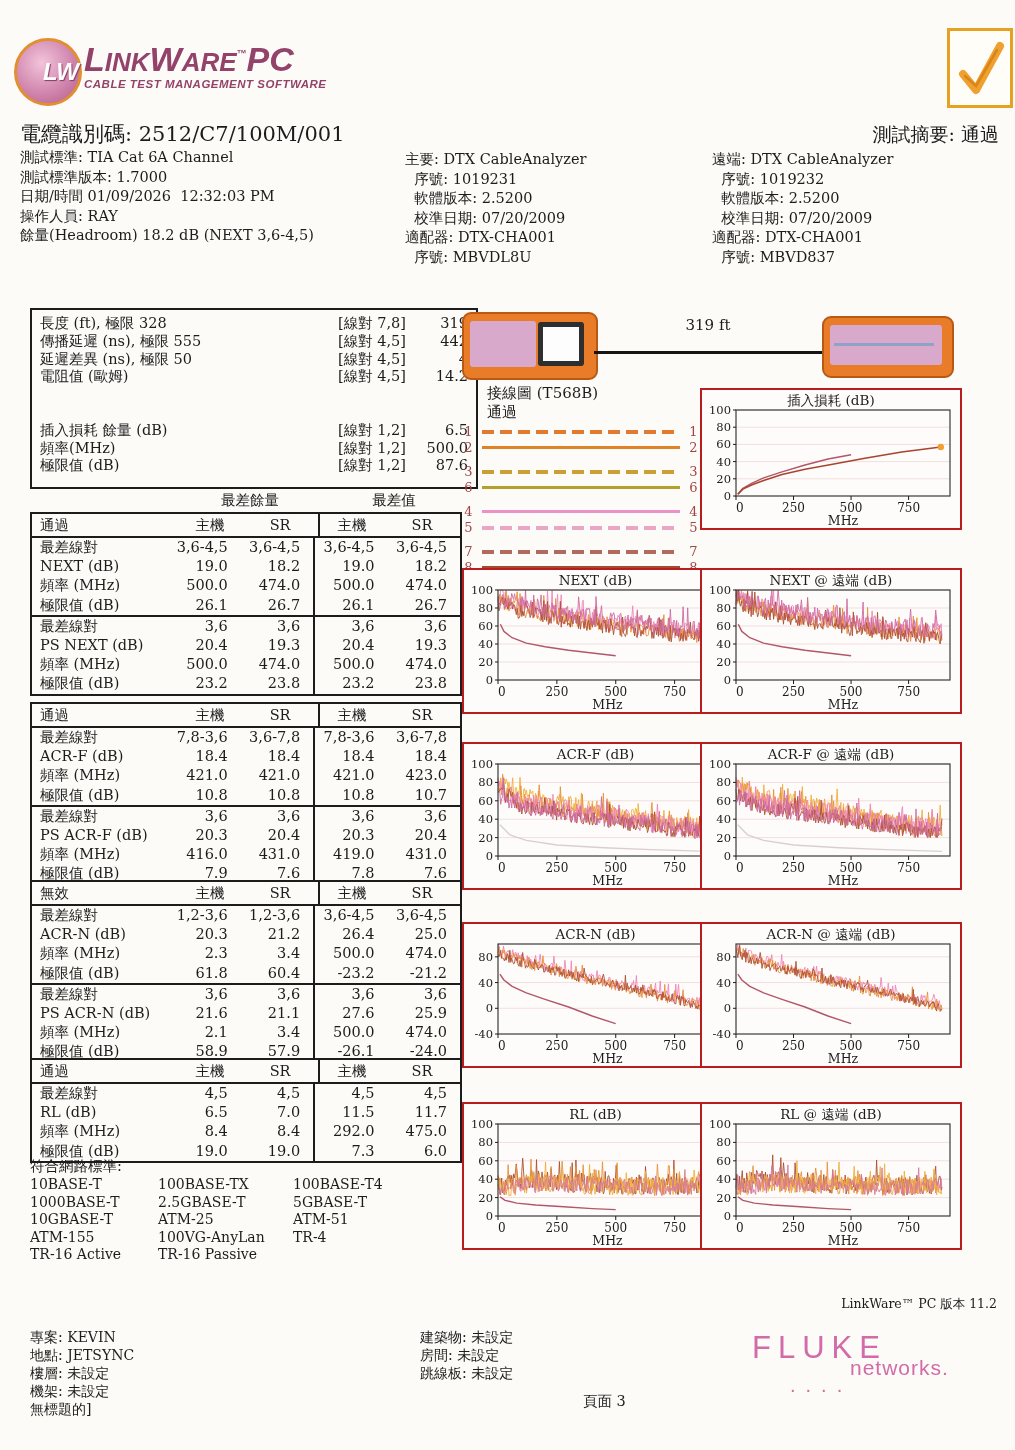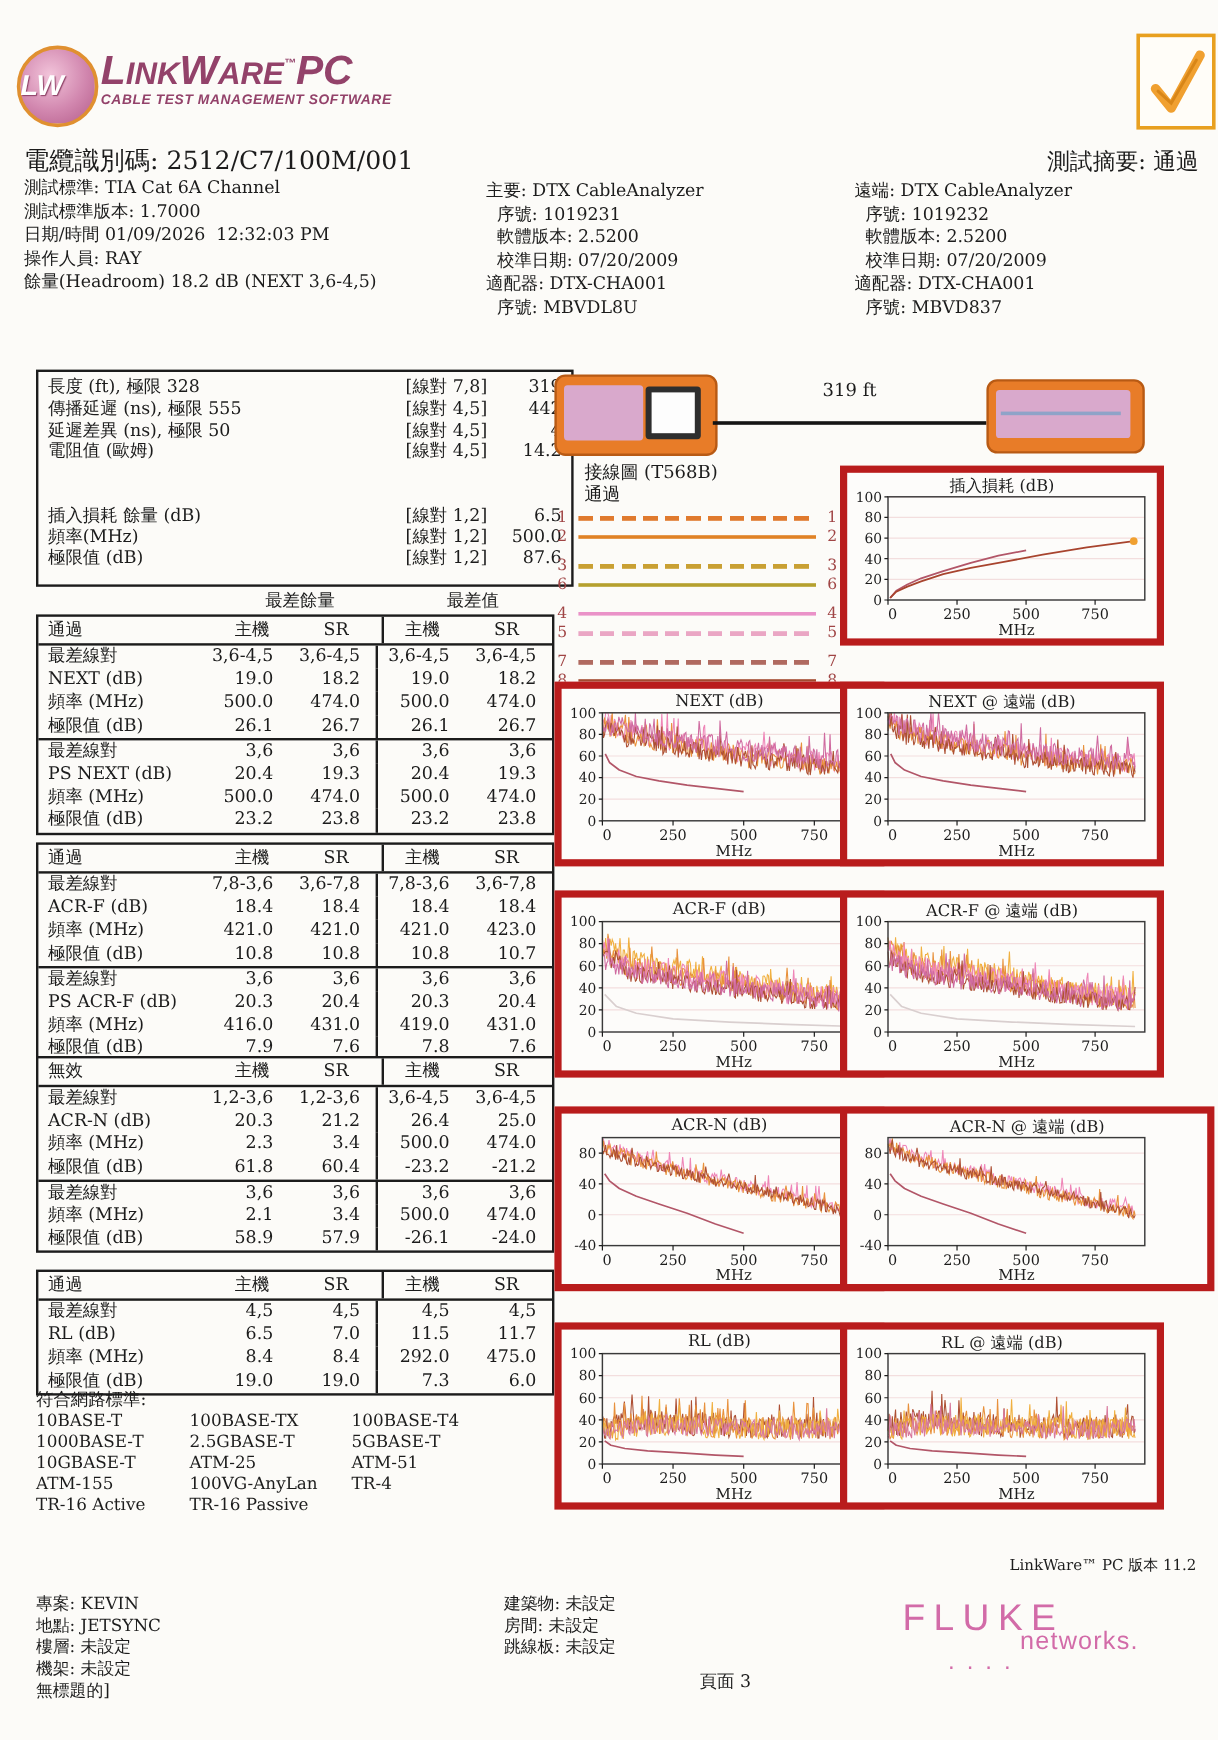--- a/index.html
+++ b/index.html
@@ -3,21 +3,21 @@
 <meta charset="utf-8">
 <style>
   html,body{margin:0;padding:0;}
   body{width:1015px;height:1450px;position:relative;background:#fcfbf8;
        font-family:"DejaVu Serif","Liberation Serif",serif;color:#1c1c1c;overflow:hidden;}
   .abs{position:absolute;}
   .pre{white-space:pre-wrap;}
   
   .badge{width:62px;height:62px;border-radius:50%;border:3px solid #e09030;
          background:radial-gradient(circle at 40% 35%,#f2c4da 0%,#d186ae 55%,#b35b88 100%);
-         display:flex;align-items:center;justify-content:flex-start;}
+         display:flex;align-items:center;justify-content:flex-end;}
   .badge span{color:#fff;font-style:italic;font-weight:bold;font-size:24px;font-family:"Liberation Sans",sans-serif;text-shadow:1px 1px 1px #8a3c62;}
   .lw-title{font-family:"Liberation Sans",sans-serif;font-style:italic;font-weight:bold;color:#93426a;line-height:1;}
   .lw-title .big{font-size:34px;} .lw-title .sm{font-size:26px;} .lw-title .tm{font-size:10px;vertical-align:14px;}
   .lw-sub{font-family:"Liberation Sans",sans-serif;font-style:italic;font-weight:bold;color:#93426a;font-size:11.5px;letter-spacing:.5px;margin-top:2px;}
   
   .chk{width:60px;height:74px;border:3px solid #e8a020;background:#fffdf8;display:flex;align-items:center;justify-content:center;}
   
   .h1line{font-size:21px;}
   .info{font-size:14.5px;line-height:19.5px;}
   
@@ -40,21 +40,21 @@
   .tester{background:#e87c28;border:2px solid #b85a14;border-radius:9px;}
   .lilac{background:#d9a9cc;border-radius:3px;}
   .screenf{background:#2e2e2e;border-radius:3px;display:flex;align-items:center;justify-content:center;}
   .screenw{background:#fdfdfd;width:80%;height:76%;}
   
   .wm-head{font-size:15px;line-height:19px;}
   .wrow{display:flex;align-items:center;height:13px;}
   .wrow .wn{width:13px;font-size:13px;color:#a04545;text-align:center;}
   .wrow .wl{flex:1;margin:0 7px;}
   
-  .chart{position:absolute;border:6px solid #b91c1c;background:#fdfcfa;}
+  .chart{position:absolute;border:2px solid #b91c1c;background:#fdfcfa;}
   .chart .ct{position:absolute;top:2px;left:0;right:0;text-align:center;font-size:13.5px;}
   .chart svg{position:absolute;left:0;top:0;}
   
   .foot{font-size:14px;line-height:18px;}
   .fluke{font-family:"Liberation Sans",sans-serif;font-weight:normal;color:#d26ba8;}
   .ver{font-size:12.5px;}
 </style>
 </head>
 <body>
 
@@ -295,20 +295,27 @@
       <span class="vc">60.4</span>
       <span class="vc c3">-23.2</span>
       <span class="vc">-21.2</span>
     </div>
     <div class="rrow sep">
       <span class="lc">最差線對</span>
       <span class="vc">3,6</span>
       <span class="vc">3,6</span>
       <span class="vc c3">3,6</span>
       <span class="vc">3,6</span>
+    </div>
+    <div class="rrow">
+      <span class="lc">PS ACR-N (dB)</span>
+      <span class="vc">21.6</span>
+      <span class="vc">21.1</span>
+      <span class="vc c3">27.6</span>
+      <span class="vc">25.9</span>
     </div>
     <div class="rrow">
       <span class="lc">頻率 (MHz)</span>
       <span class="vc">2.1</span>
       <span class="vc">3.4</span>
       <span class="vc c3">500.0</span>
       <span class="vc">474.0</span>
     </div>
     <div class="rrow">
       <span class="lc">極限值 (dB)</span>
@@ -649,21 +656,21 @@
       <text x="34" y="126" text-anchor="start" font-size="12" fill="#1c1c1c">0</text>
       <line x1="92.87096774193549" y1="110" x2="92.87096774193549" y2="114" stroke="#1c1c1c" stroke-width="1"></line>
       <text x="92.87096774193549" y="126" text-anchor="middle" font-size="12" fill="#1c1c1c">250</text>
       <line x1="151.74193548387098" y1="110" x2="151.74193548387098" y2="114" stroke="#1c1c1c" stroke-width="1"></line>
       <text x="151.74193548387098" y="126" text-anchor="middle" font-size="12" fill="#1c1c1c">500</text>
       <line x1="210.61290322580643" y1="110" x2="210.61290322580643" y2="114" stroke="#1c1c1c" stroke-width="1"></line>
       <text x="210.61290322580643" y="126" text-anchor="middle" font-size="12" fill="#1c1c1c">750</text>
       <text x="143.5" y="139" text-anchor="middle" font-size="12.5" fill="#1c1c1c">MHz</text>
     </svg>
   </div>
-<div class="chart" style="left:700px;top:922px;width:258px;height:142px;padding-left:42px;">
+<div class="chart" style="left:700px;top:922px;width:258px;height:142px;">
     <div class="ct">ACR-N @ 遠端 (dB)</div>
     <svg width="258" height="142">
       <line x1="34" y1="84.28571428571429" x2="248" y2="84.28571428571429" stroke="#f3dede" stroke-width="1"></line>
       <line x1="34" y1="58.57142857142858" x2="248" y2="58.57142857142858" stroke="#f3dede" stroke-width="1"></line>
       <line x1="34" y1="32.85714285714286" x2="248" y2="32.85714285714286" stroke="#f3dede" stroke-width="1"></line>
       <polyline points="34.0,25.7 34.9,25.1 35.8,20.9 36.7,30.5 37.6,26.9 38.5,30.7 39.4,32.1 40.3,31.4 41.2,30.6 42.1,32.8 43.0,34.0 43.8,24.0 44.7,34.0 45.6,31.6 46.5,26.4 47.4,26.6 48.3,26.4 49.2,27.0 50.1,30.3 51.0,34.4 51.9,31.7 52.8,35.7 53.7,30.2 54.6,31.8 55.5,32.9 56.4,39.6 57.3,36.4 58.2,38.9 59.1,33.0 60.0,39.9 60.9,40.0 61.8,36.1 62.7,37.3 63.5,40.2 64.4,33.9 65.3,32.2 66.2,33.6 67.1,40.2 68.0,34.8 68.9,36.8 69.8,30.6 70.7,42.3 71.6,41.5 72.5,45.0 73.4,45.4 74.3,40.7 75.2,40.9 76.1,38.3 77.0,42.0 77.9,42.3 78.8,41.6 79.7,30.3 80.6,44.9 81.5,37.2 82.4,43.4 83.2,46.8 84.1,44.3 85.0,44.1 85.9,41.3 86.8,47.7 87.7,46.9 88.6,45.1 89.5,40.8 90.4,47.5 91.3,47.6 92.2,49.3 93.1,42.4 94.0,50.5 94.9,50.7 95.8,47.2 96.7,44.8 97.6,48.6 98.5,44.8 99.4,47.4 100.3,48.3 101.2,50.3 102.1,45.3 102.9,43.3 103.8,52.6 104.7,51.2 105.6,44.2 106.5,46.8 107.4,53.5 108.3,47.5 109.2,51.3 110.1,49.5 111.0,45.6 111.9,42.3 112.8,55.9 113.7,48.3 114.6,42.1 115.5,53.4 116.4,47.3 117.3,49.1 118.2,47.1 119.1,50.2 120.0,55.5 120.9,53.6 121.8,49.8 122.6,57.8 123.5,59.0 124.4,54.8 125.3,57.0 126.2,59.0 127.1,58.3 128.0,53.9 128.9,51.3 129.8,53.5 130.7,56.1 131.6,53.2 132.5,58.1 133.4,61.1 134.3,52.1 135.2,52.1 136.1,56.6 137.0,52.4 137.9,58.6 138.8,56.7 139.7,58.4 140.6,53.7 141.5,62.4 142.3,56.3 143.2,54.0 144.1,53.7 145.0,56.6 145.9,59.9 146.8,57.7 147.7,54.3 148.6,56.1 149.5,59.9 150.4,57.6 151.3,58.8 152.2,64.8 153.1,56.4 154.0,63.6 154.9,62.3 155.8,66.1 156.7,61.6 157.6,59.9 158.5,57.6 159.4,59.2 160.3,62.8 161.1,57.9 162.0,60.0 162.9,58.8 163.8,63.2 164.7,65.2 165.6,62.2 166.5,65.0 167.4,59.6 168.3,67.1 169.2,60.3 170.1,66.7 171.0,64.2 171.9,68.9 172.8,60.3 173.7,62.6 174.6,65.3 175.5,70.0 176.4,67.8 177.3,63.9 178.2,63.5 179.1,53.5 180.0,62.5 180.8,64.9 181.7,72.6 182.6,62.8 183.5,65.9 184.4,69.3 185.3,70.7 186.2,59.1 187.1,66.3 188.0,71.7 188.9,67.6 189.8,69.9 190.7,61.9 191.6,69.8 192.5,75.7 193.4,61.0 194.3,66.2 195.2,67.6 196.1,68.8 197.0,73.4 197.9,70.5 198.8,77.2 199.7,74.4 200.5,74.4 201.4,77.4 202.3,76.1 203.2,72.5 204.1,77.7 205.0,76.3 205.9,71.2 206.8,71.5 207.7,78.9 208.6,76.5 209.5,72.8 210.4,76.1 211.3,76.1 212.2,70.4 213.1,76.1 214.0,79.3 214.9,78.3 215.8,75.1 216.7,76.6 217.6,78.7 218.5,75.1 219.4,70.8 220.2,76.4 221.1,71.6 222.0,73.4 222.9,71.6 223.8,78.1 224.7,75.7 225.6,77.6 226.5,79.9 227.4,77.0 228.3,77.3 229.2,76.9 230.1,76.2 231.0,73.4 231.9,70.3 232.8,74.2 233.7,78.2 234.6,83.9 235.5,77.1 236.4,80.8 237.3,76.6 238.2,82.2 239.1,82.4 239.9,83.2" fill="none" stroke="#ef86b8" stroke-width="0.9"></polyline>
       <polyline points="34.0,25.6 34.9,27.5 35.8,24.4 36.7,28.4 37.6,20.5 38.5,32.2 39.4,28.1 40.3,33.8 41.2,24.4 42.1,30.0 43.0,31.6 43.8,32.1 44.7,29.8 45.6,31.1 46.5,28.8 47.4,31.8 48.3,36.7 49.2,32.0 50.1,31.6 51.0,33.7 51.9,30.2 52.8,41.3 53.7,37.5 54.6,34.2 55.5,36.6 56.4,39.6 57.3,36.0 58.2,37.5 59.1,39.4 60.0,34.0 60.9,38.4 61.8,37.6 62.7,43.6 63.5,44.8 64.4,39.8 65.3,39.3 66.2,35.9 67.1,40.4 68.0,34.5 68.9,38.8 69.8,42.5 70.7,36.2 71.6,45.3 72.5,44.5 73.4,37.5 74.3,41.8 75.2,41.4 76.1,47.0 77.0,48.7 77.9,48.8 78.8,47.6 79.7,47.1 80.6,44.6 81.5,41.5 82.4,44.1 83.2,40.8 84.1,48.9 85.0,50.6 85.9,40.4 86.8,45.2 87.7,49.5 88.6,49.7 89.5,41.9 90.4,44.5 91.3,46.0 92.2,43.8 93.1,51.4 94.0,44.1 94.9,45.4 95.8,47.8 96.7,45.4 97.6,48.7 98.5,46.4 99.4,53.4 100.3,45.2 101.2,54.2 102.1,51.2 102.9,47.4 103.8,50.7 104.7,52.4 105.6,48.4 106.5,52.8 107.4,46.5 108.3,48.7 109.2,56.8 110.1,47.6 111.0,48.4 111.9,56.9 112.8,47.7 113.7,54.1 114.6,58.4 115.5,55.7 116.4,48.7 117.3,49.4 118.2,49.1 119.1,59.7 120.0,50.8 120.9,51.2 121.8,57.4 122.6,57.1 123.5,52.5 124.4,55.5 125.3,61.5 126.2,56.0 127.1,52.1 128.0,52.1 128.9,62.0 129.8,61.9 130.7,62.3 131.6,52.7 132.5,62.9 133.4,60.6 134.3,59.6 135.2,56.3 136.1,57.0 137.0,56.8 137.9,62.1 138.8,52.7 139.7,60.1 140.6,59.3 141.5,56.6 142.3,56.7 143.2,57.6 144.1,62.1 145.0,59.8 145.9,63.1 146.8,58.7 147.7,64.3 148.6,55.0 149.5,66.5 150.4,60.8 151.3,67.4 152.2,57.3 153.1,58.1 154.0,60.8 154.9,60.2 155.8,59.1 156.7,59.0 157.6,52.0 158.5,68.8 159.4,62.5 160.3,69.6 161.1,70.1 162.0,64.8 162.9,64.0 163.8,68.9 164.7,67.6 165.6,63.7 166.5,63.8 167.4,71.4 168.3,72.0 169.2,65.5 170.1,64.4 171.0,62.2 171.9,67.6 172.8,70.7 173.7,66.5 174.6,72.3 175.5,68.8 176.4,73.3 177.3,68.0 178.2,67.1 179.1,73.8 180.0,64.2 180.8,71.5 181.7,67.6 182.6,71.3 183.5,69.2 184.4,66.2 185.3,66.0 186.2,70.9 187.1,69.6 188.0,67.2 188.9,73.4 189.8,76.6 190.7,72.0 191.6,68.3 192.5,72.6 193.4,74.5 194.3,72.3 195.2,76.7 196.1,70.5 197.0,75.7 197.9,74.5 198.8,73.2 199.7,74.2 200.5,68.8 201.4,73.5 202.3,77.2 203.2,71.8 204.1,78.2 205.0,72.6 205.9,70.1 206.8,73.1 207.7,72.4 208.6,73.4 209.5,77.1 210.4,62.8 211.3,81.0 212.2,74.6 213.1,75.3 214.0,78.4 214.9,78.1 215.8,80.0 216.7,82.5 217.6,79.8 218.5,81.0 219.4,80.5 220.2,78.8 221.1,80.8 222.0,75.8 222.9,82.3 223.8,82.2 224.7,74.1 225.6,67.9 226.5,84.9 227.4,81.9 228.3,79.4 229.2,82.7 230.1,85.6 231.0,76.9 231.9,84.1 232.8,78.7 233.7,85.9 234.6,75.1 235.5,79.0 236.4,85.3 237.3,86.4 238.2,87.7 239.1,80.9 239.9,85.0" fill="none" stroke="#e8913c" stroke-width="0.9"></polyline>
       <polyline points="34.0,27.4 34.9,28.0 35.8,33.7 36.7,26.5 37.6,21.6 38.5,30.2 39.4,33.6 40.3,35.7 41.2,29.0 42.1,32.8 43.0,26.1 43.8,38.3 44.7,28.3 45.6,30.6 46.5,39.1 47.4,38.1 48.3,33.3 49.2,39.8 50.1,33.8 51.0,34.9 51.9,39.5 52.8,37.9 53.7,39.1 54.6,33.9 55.5,39.9 56.4,36.0 57.3,34.0 58.2,28.5 59.1,34.9 60.0,44.4 60.9,39.8 61.8,38.5 62.7,40.2 63.5,38.9 64.4,43.9 65.3,40.4 66.2,42.9 67.1,40.0 68.0,46.6 68.9,43.7 69.8,42.3 70.7,41.0 71.6,40.7 72.5,39.6 73.4,40.3 74.3,47.5 75.2,44.0 76.1,45.1 77.0,43.2 77.9,42.1 78.8,46.9 79.7,45.3 80.6,42.3 81.5,46.1 82.4,43.7 83.2,49.8 84.1,47.3 85.0,50.0 85.9,42.1 86.8,46.5 87.7,47.2 88.6,45.5 89.5,43.5 90.4,48.5 91.3,46.8 92.2,44.7 93.1,50.7 94.0,37.3 94.9,52.3 95.8,45.9 96.7,48.9 97.6,51.4 98.5,54.2 99.4,54.5 100.3,47.1 101.2,51.5 102.1,48.6 102.9,48.1 103.8,53.8 104.7,46.0 105.6,46.8 106.5,50.3 107.4,49.2 108.3,53.5 109.2,51.3 110.1,51.5 111.0,44.7 111.9,46.1 112.8,51.9 113.7,50.3 114.6,51.7 115.5,52.0 116.4,57.9 117.3,56.5 118.2,57.5 119.1,54.7 120.0,44.0 120.9,59.4 121.8,56.9 122.6,56.0 123.5,52.2 124.4,59.1 125.3,59.4 126.2,53.9 127.1,60.5 128.0,58.8 128.9,50.6 129.8,59.5 130.7,53.2 131.6,53.4 132.5,58.8 133.4,57.6 134.3,62.2 135.2,58.3 136.1,60.7 137.0,57.1 137.9,62.3 138.8,63.8 139.7,55.7 140.6,58.6 141.5,56.5 142.3,63.2 143.2,56.0 144.1,59.3 145.0,64.9 145.9,57.3 146.8,57.3 147.7,58.0 148.6,60.5 149.5,60.0 150.4,63.8 151.3,62.4 152.2,60.4 153.1,66.2 154.0,61.4 154.9,59.2 155.8,58.0 156.7,60.2 157.6,59.7 158.5,65.4 159.4,65.6 160.3,63.3 161.1,67.8 162.0,63.4 162.9,61.7 163.8,61.4 164.7,60.4 165.6,56.2 166.5,63.0 167.4,63.9 168.3,67.6 169.2,68.4 170.1,64.2 171.0,68.5 171.9,67.3 172.8,67.1 173.7,63.4 174.6,68.6 175.5,63.3 176.4,67.3 177.3,69.7 178.2,68.0 179.1,70.6 180.0,68.1 180.8,69.1 181.7,64.9 182.6,66.6 183.5,72.2 184.4,69.8 185.3,72.1 186.2,71.9 187.1,68.6 188.0,66.6 188.9,65.0 189.8,70.9 190.7,70.1 191.6,68.3 192.5,70.6 193.4,71.8 194.3,69.4 195.2,69.8 196.1,71.0 197.0,68.7 197.9,77.2 198.8,70.5 199.7,76.7 200.5,72.9 201.4,69.7 202.3,78.5 203.2,78.4 204.1,73.9 205.0,73.9 205.9,74.4 206.8,78.7 207.7,75.0 208.6,73.2 209.5,75.6 210.4,77.1 211.3,65.4 212.2,79.9 213.1,73.1 214.0,81.7 214.9,73.2 215.8,72.6 216.7,77.6 217.6,82.7 218.5,78.7 219.4,76.1 220.2,79.9 221.1,77.1 222.0,80.4 222.9,82.0 223.8,81.4 224.7,78.7 225.6,77.4 226.5,78.3 227.4,83.0 228.3,80.8 229.2,80.3 230.1,77.7 231.0,79.2 231.9,77.9 232.8,83.0 233.7,83.4 234.6,87.1 235.5,81.4 236.4,79.8 237.3,84.5 238.2,85.9 239.1,86.7 239.9,84.8" fill="none" stroke="#ad4f33" stroke-width="0.9"></polyline>
       <polyline points="35.8,50.2 39.8,56.0 47.8,62.4 61.6,68.9 80.0,75.3 103.0,83.0 126.0,92.0 149.1,99.7" fill="none" stroke="#b25668" stroke-width="1.4" stroke-linejoin="round"></polyline>
       <rect x="34" y="20" width="214" height="90" fill="none" stroke="#3a3a3a" stroke-width="1.2"></rect>

